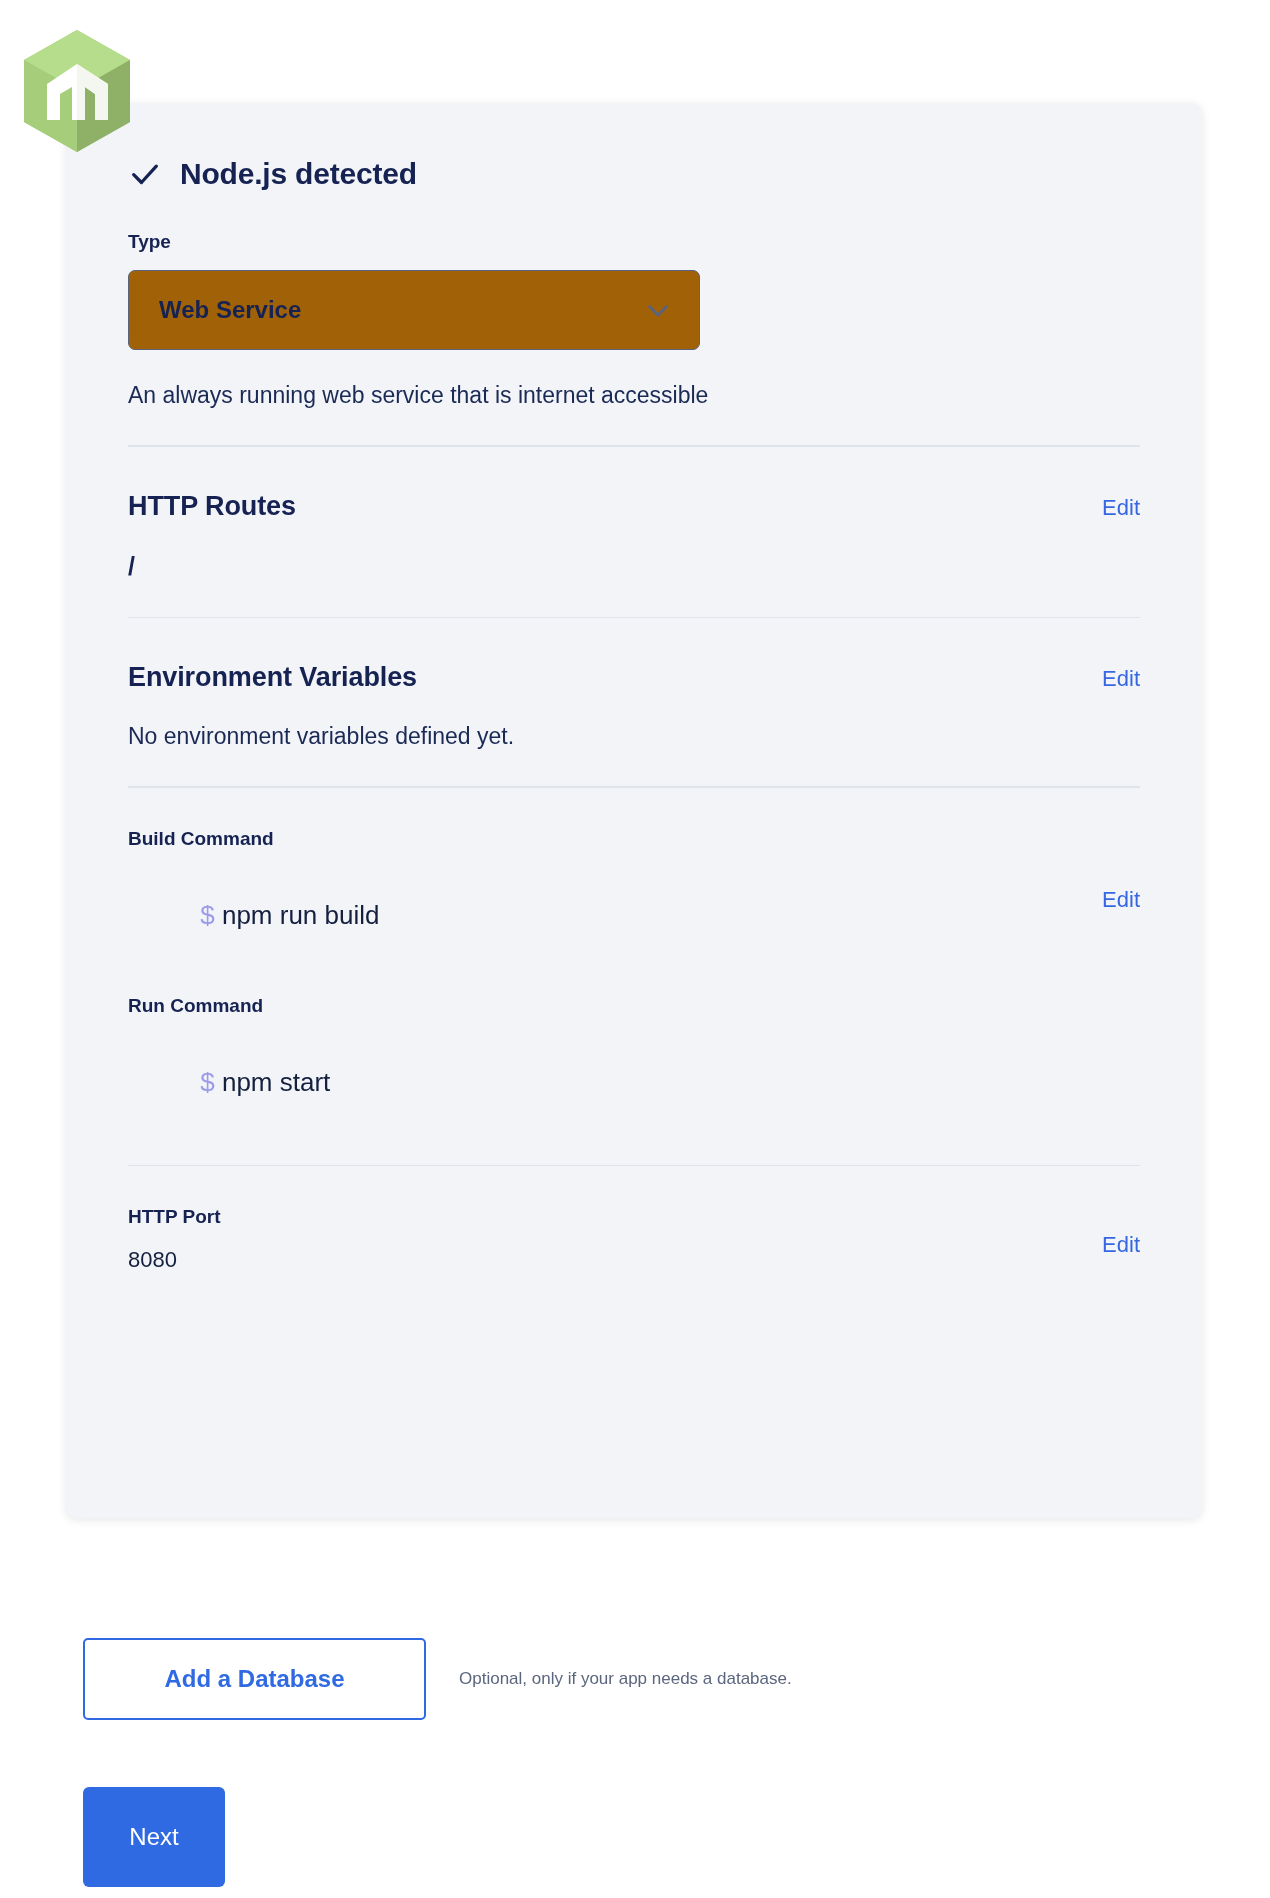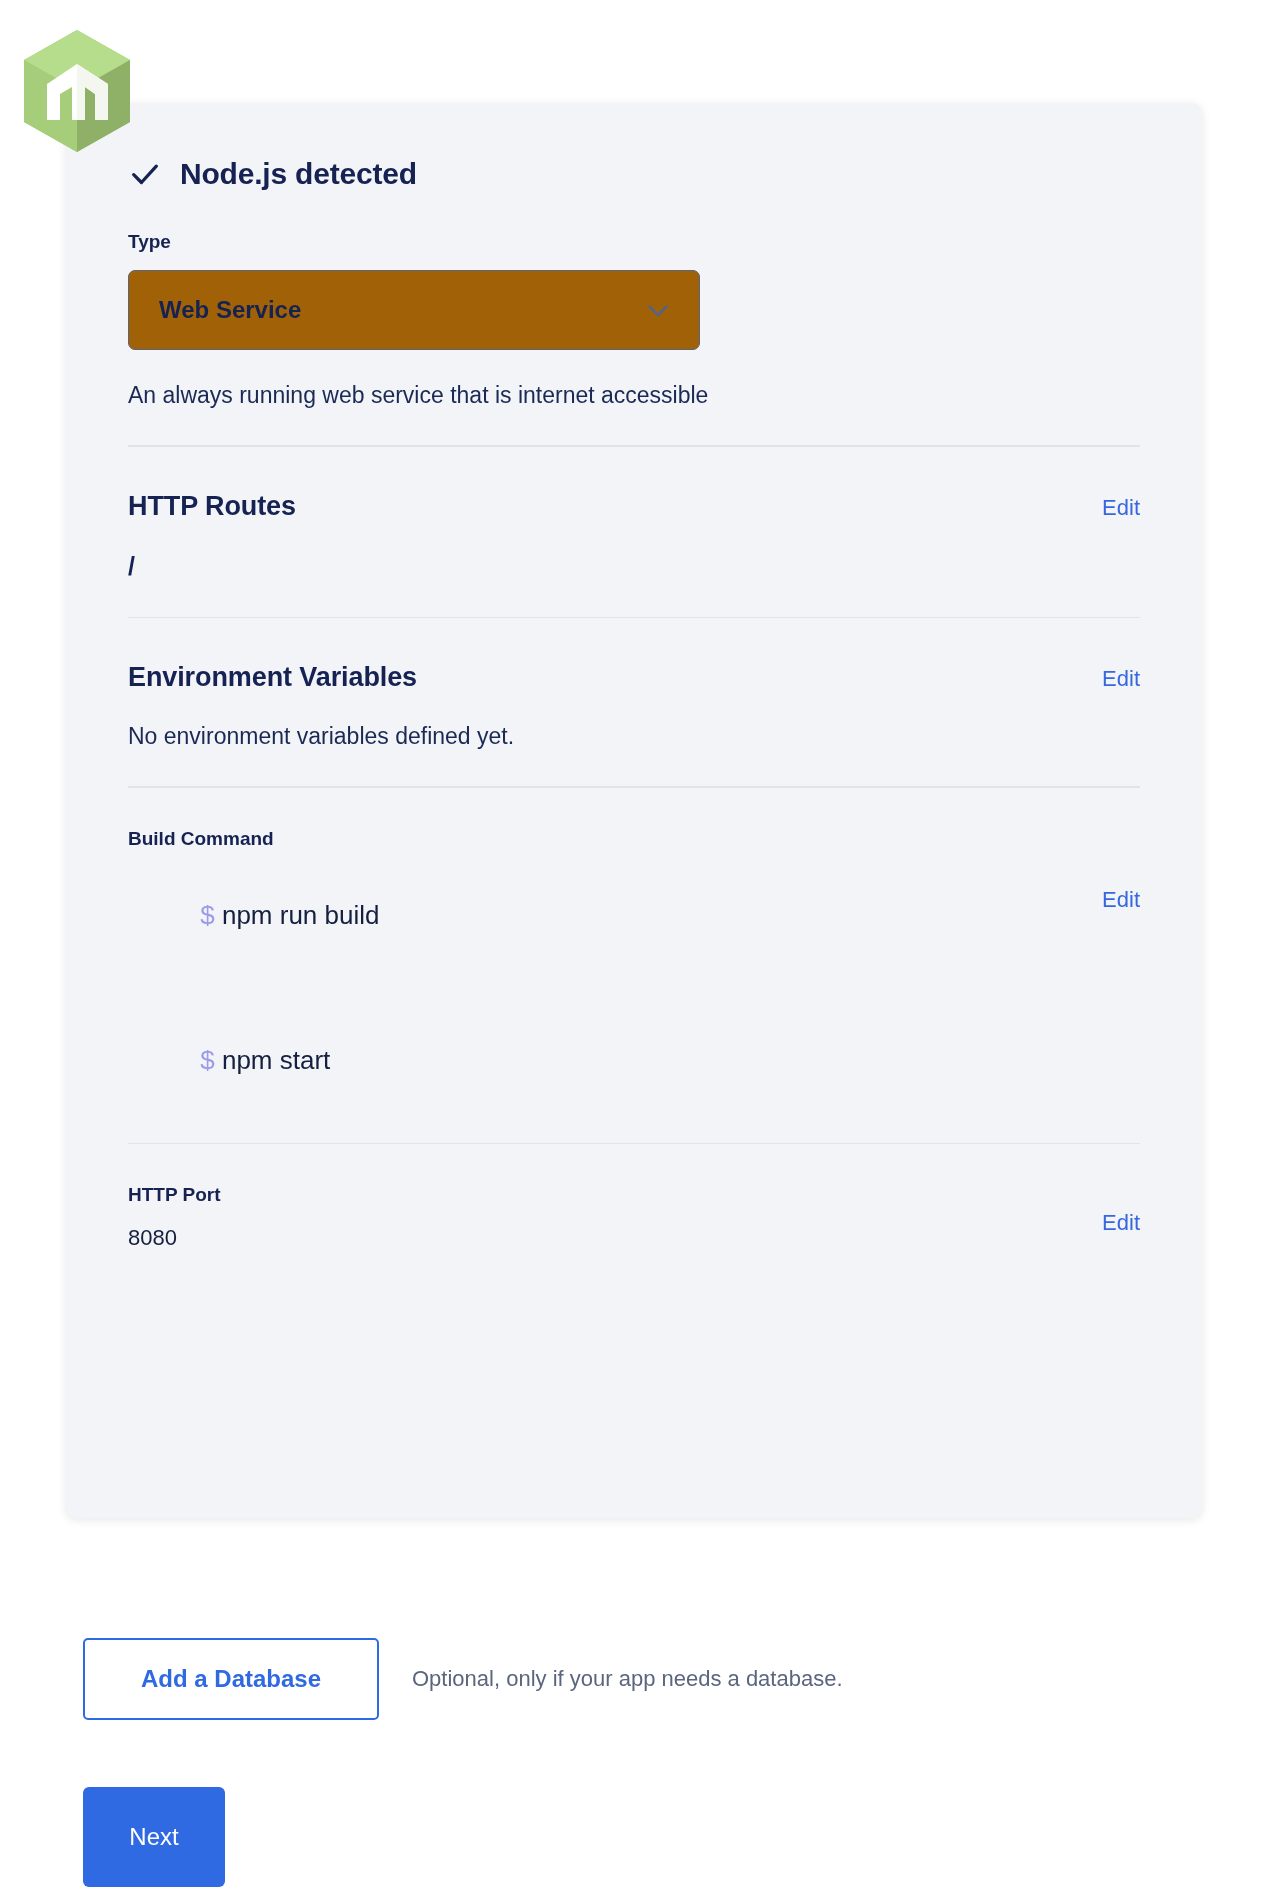--- a/index.html
+++ b/index.html
@@ -181,35 +181,35 @@
   
   .db-row {
     position: absolute;
     left: 83px;
     top: 1638px;
     display: flex;
     align-items: center;
     gap: 33px;
   }
   .db-btn {
-    width: 296px;
+    width: 343px;
     height: 82px;
     background: #ffffff;
     border: 2.4px solid #2f6ae3;
     border-radius: 5px;
     color: #2f6ae3;
     font-size: 24px;
     font-weight: bold;
     display: flex;
     align-items: center;
     justify-content: center;
     cursor: pointer;
   }
   .db-note {
-    font-size: 22px;
+    font-size: 17px;
     color: #5b667e;
   }
 
   .next-btn {
     position: absolute;
     left: 83px;
     top: 1787px;
     width: 142px;
     height: 100px;
     background: #2f6ae3;
@@ -281,20 +281,21 @@
         <div class="cmd-label">Build Command</div>
         <div class="cmd-line">
           <span class="prompt">$ </span><span>npm run build</span>
         </div>
       </div>
       <span class="cmd-edit">Edit</span>
     </div>
 
     <div class="cmd-block tight">
       <div class="cmd-left">
+        <div class="cmd-label">Run Command</div>
         <div class="cmd-line">
           <span class="prompt">$ </span><span>npm start</span>
         </div>
       </div>
     </div>
 
     <div class="divider"></div>
 
     <div class="cmd-block">
       <div class="cmd-left">

